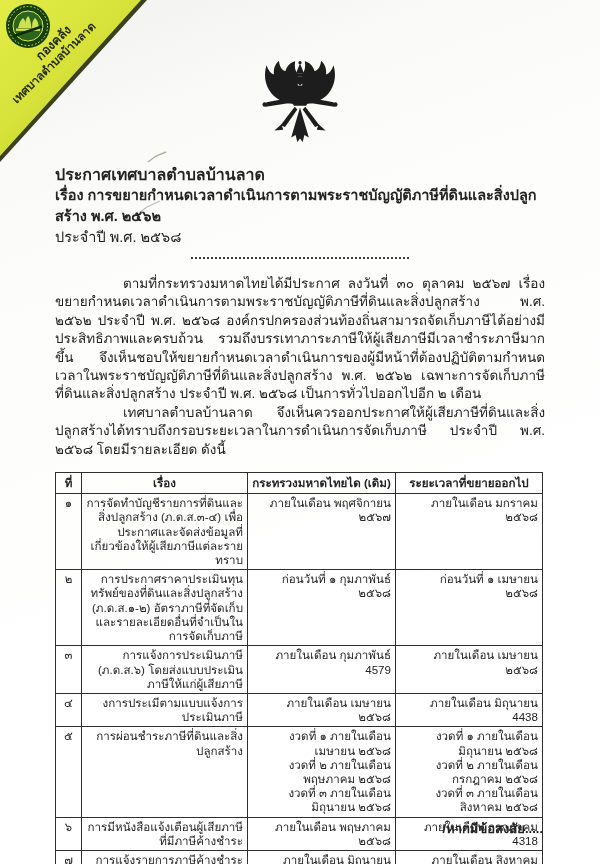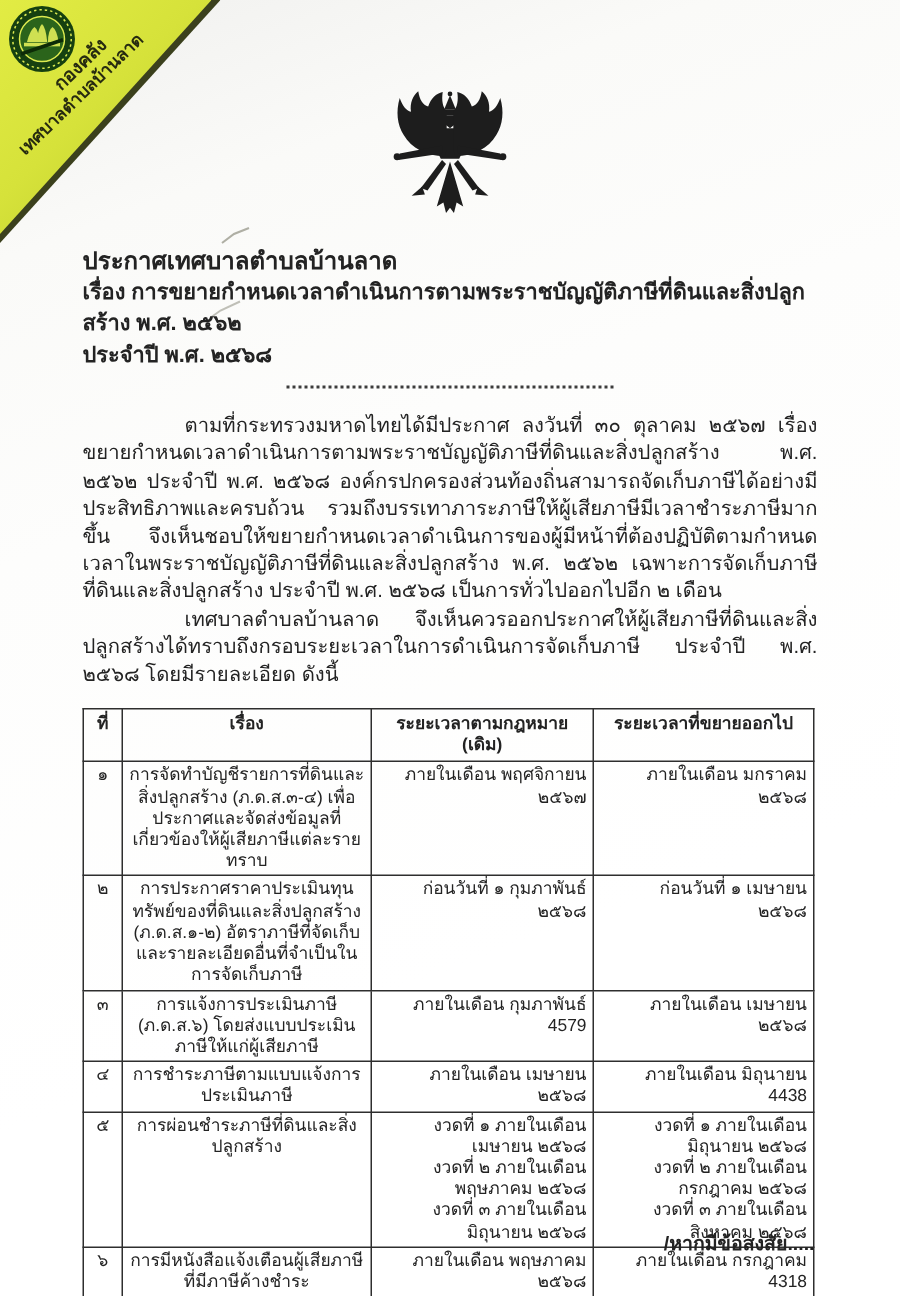--- a/index.html
+++ b/index.html
@@ -30,38 +30,38 @@
   .banner-label.division { left:38px; top:48px; font-size:12.5px; }
   .banner-label.municipality { left:14px; top:92px; font-size:11.5px; }
   .seal { position:absolute; left:5px; top:3px; }
 
   
   .content { position:absolute; left:55px; top:60px; width:490px; }
   .garuda { display:block; margin:0 auto; }
   .title-block { margin-top:7px; }
   .doc-title   { font-size:16px;   font-weight:bold; line-height:21px; }
   .doc-subject { font-size:14.5px; font-weight:bold; line-height:21px; }
-  .doc-year    { font-size:14.5px; font-weight:bold; line-height:21px; }
+  .doc-year    { font-size:14.5px; font-weight:normal; line-height:21px; }
   .dotted-sep { width:218px; height:0; margin:9px auto 0; border-bottom:2.5px dotted #3c3c3c; }
 
   
   .para { font-size:13.5px; line-height:18.4px; text-align:justify; text-indent:68px; }
   .para.first { margin-top:16px; }
 
   
   table.schedule { border-collapse:collapse; table-layout:fixed; width:487px; margin-top:13px; }
   table.schedule th, table.schedule td {
     border:1.4px solid #2e2e2e; vertical-align:top; font-size:11.6px; line-height:14.2px;
     padding:2px 4px;
   }
   table.schedule th { font-weight:bold; text-align:center; padding:3px 2px; }
   col.col-no { width:26px; } col.col-subject { width:166px; }
   col.col-orig { width:148px; } col.col-ext { width:147px; }
   td.col-no { text-align:center; padding-left:1px; padding-right:1px; }
-  td.col-subject { text-align:center; }
+  td.col-subject { text-align:right; }
   td.col-period { text-align:right; white-space:pre-line; }
 
   
   .footer-note { position:absolute; right:57px; top:818px; font-size:13px; font-weight:bold; }
   .pen-mark { position:absolute; pointer-events:none; }
 </style>
 </head>
 <body>
 
 <div class="page">
@@ -129,21 +129,21 @@
       <colgroup>
         <col class="col-no">
           <col class="col-subject">
           <col class="col-orig">
           <col class="col-ext">
       </colgroup>
       <thead>
         <tr>
           <th>ที่</th>
           <th>เรื่อง</th>
-          <th>ระยะเวลาตามกฎหมาย (เดิม)</th>
+          <th>กระทรวงมหาดไทยได (เดิม)</th>
           <th>ระยะเวลาที่ขยายออกไป</th>
         </tr>
       </thead>
       <tbody>
           <tr>
             <td class="col-no">๑</td>
             <td class="col-subject">การจัดทำบัญชีรายการที่ดินและสิ่งปลูกสร้าง (ภ.ด.ส.๓-๔) เพื่อประกาศและจัดส่งข้อมูลที่เกี่ยวข้องให้ผู้เสียภาษีแต่ละรายทราบ</td>
             <td class="col-period">ภายในเดือน พฤศจิกายน
 ๒๕๖๗</td>
             <td class="col-period">ภายในเดือน มกราคม
@@ -160,21 +160,21 @@
           <tr>
             <td class="col-no">๓</td>
             <td class="col-subject">การแจ้งการประเมินภาษี (ภ.ด.ส.๖) โดยส่งแบบประเมินภาษีให้แก่ผู้เสียภาษี</td>
             <td class="col-period">ภายในเดือน กุมภาพันธ์
 4579</td>
             <td class="col-period">ภายในเดือน เมษายน
 ๒๕๖๘</td>
           </tr>
           <tr>
             <td class="col-no">๔</td>
-            <td class="col-subject">การชำระภาษีตามแบบแจ้งการประเมินภาษี</td>
+            <td class="col-subject">งการประเมีตามแบบแจ้งการประเมินภาษี</td>
             <td class="col-period">ภายในเดือน เมษายน
 ๒๕๖๘</td>
             <td class="col-period">ภายในเดือน มิถุนายน
 4438</td>
           </tr>
           <tr>
             <td class="col-no">๕</td>
             <td class="col-subject">การผ่อนชำระภาษีที่ดินและสิ่งปลูกสร้าง</td>
             <td class="col-period">งวดที่ ๑ ภายในเดือน เมษายน ๒๕๖๘
 งวดที่ ๒ ภายในเดือน พฤษภาคม ๒๕๖๘

